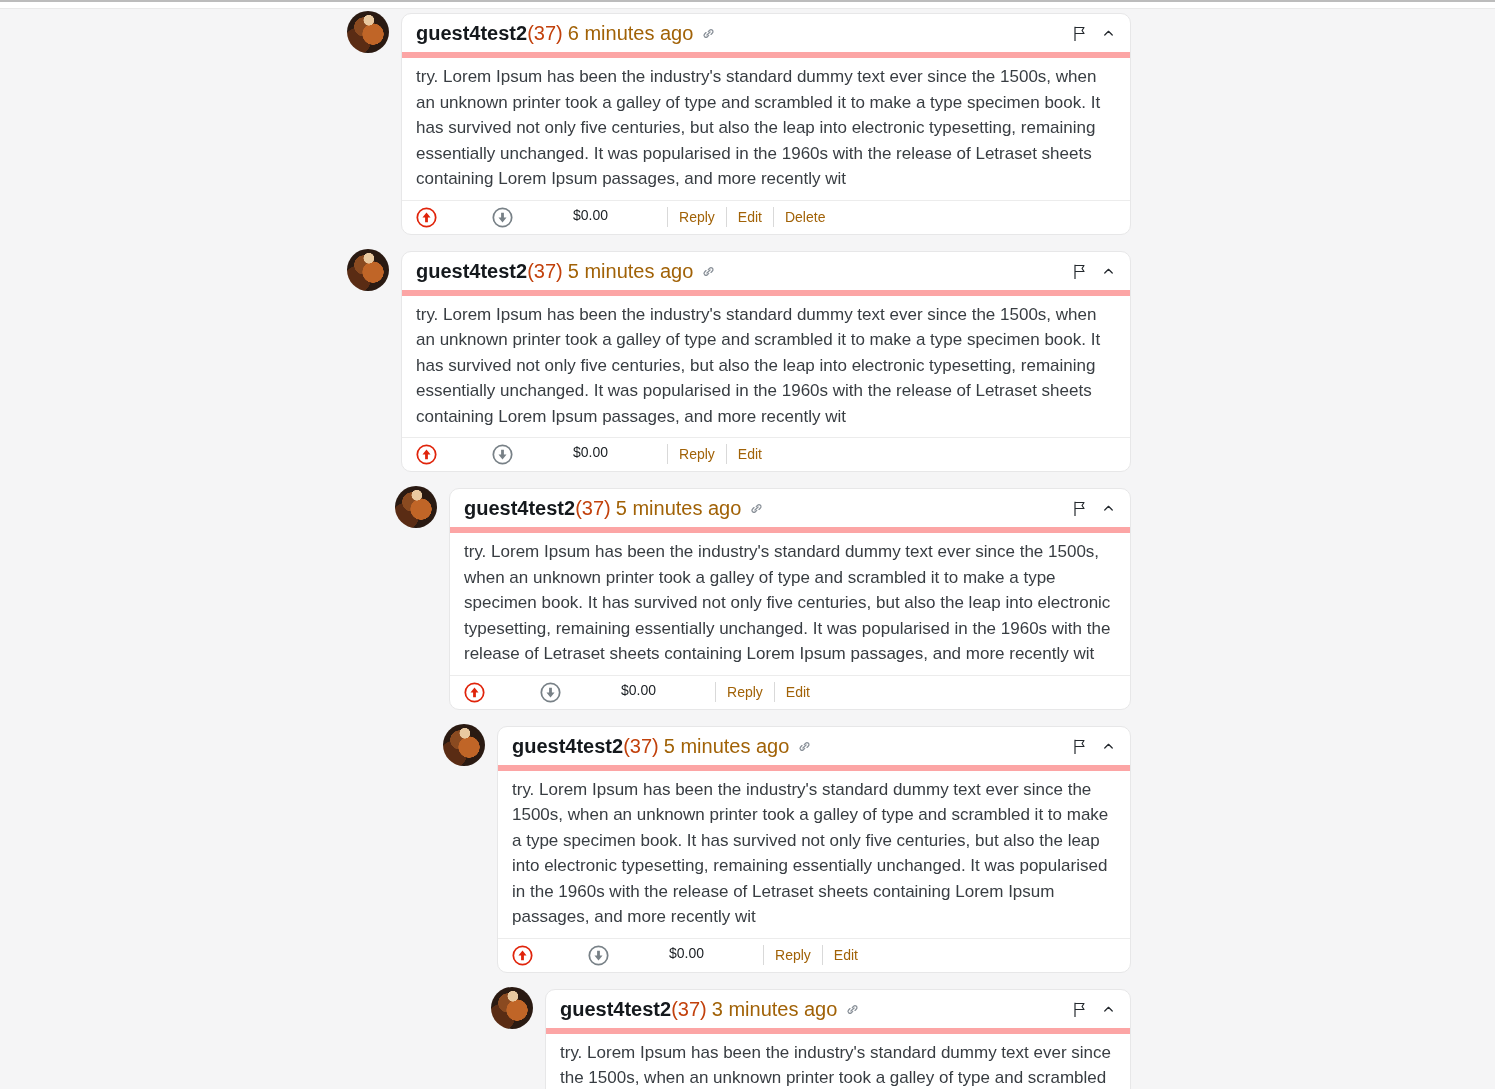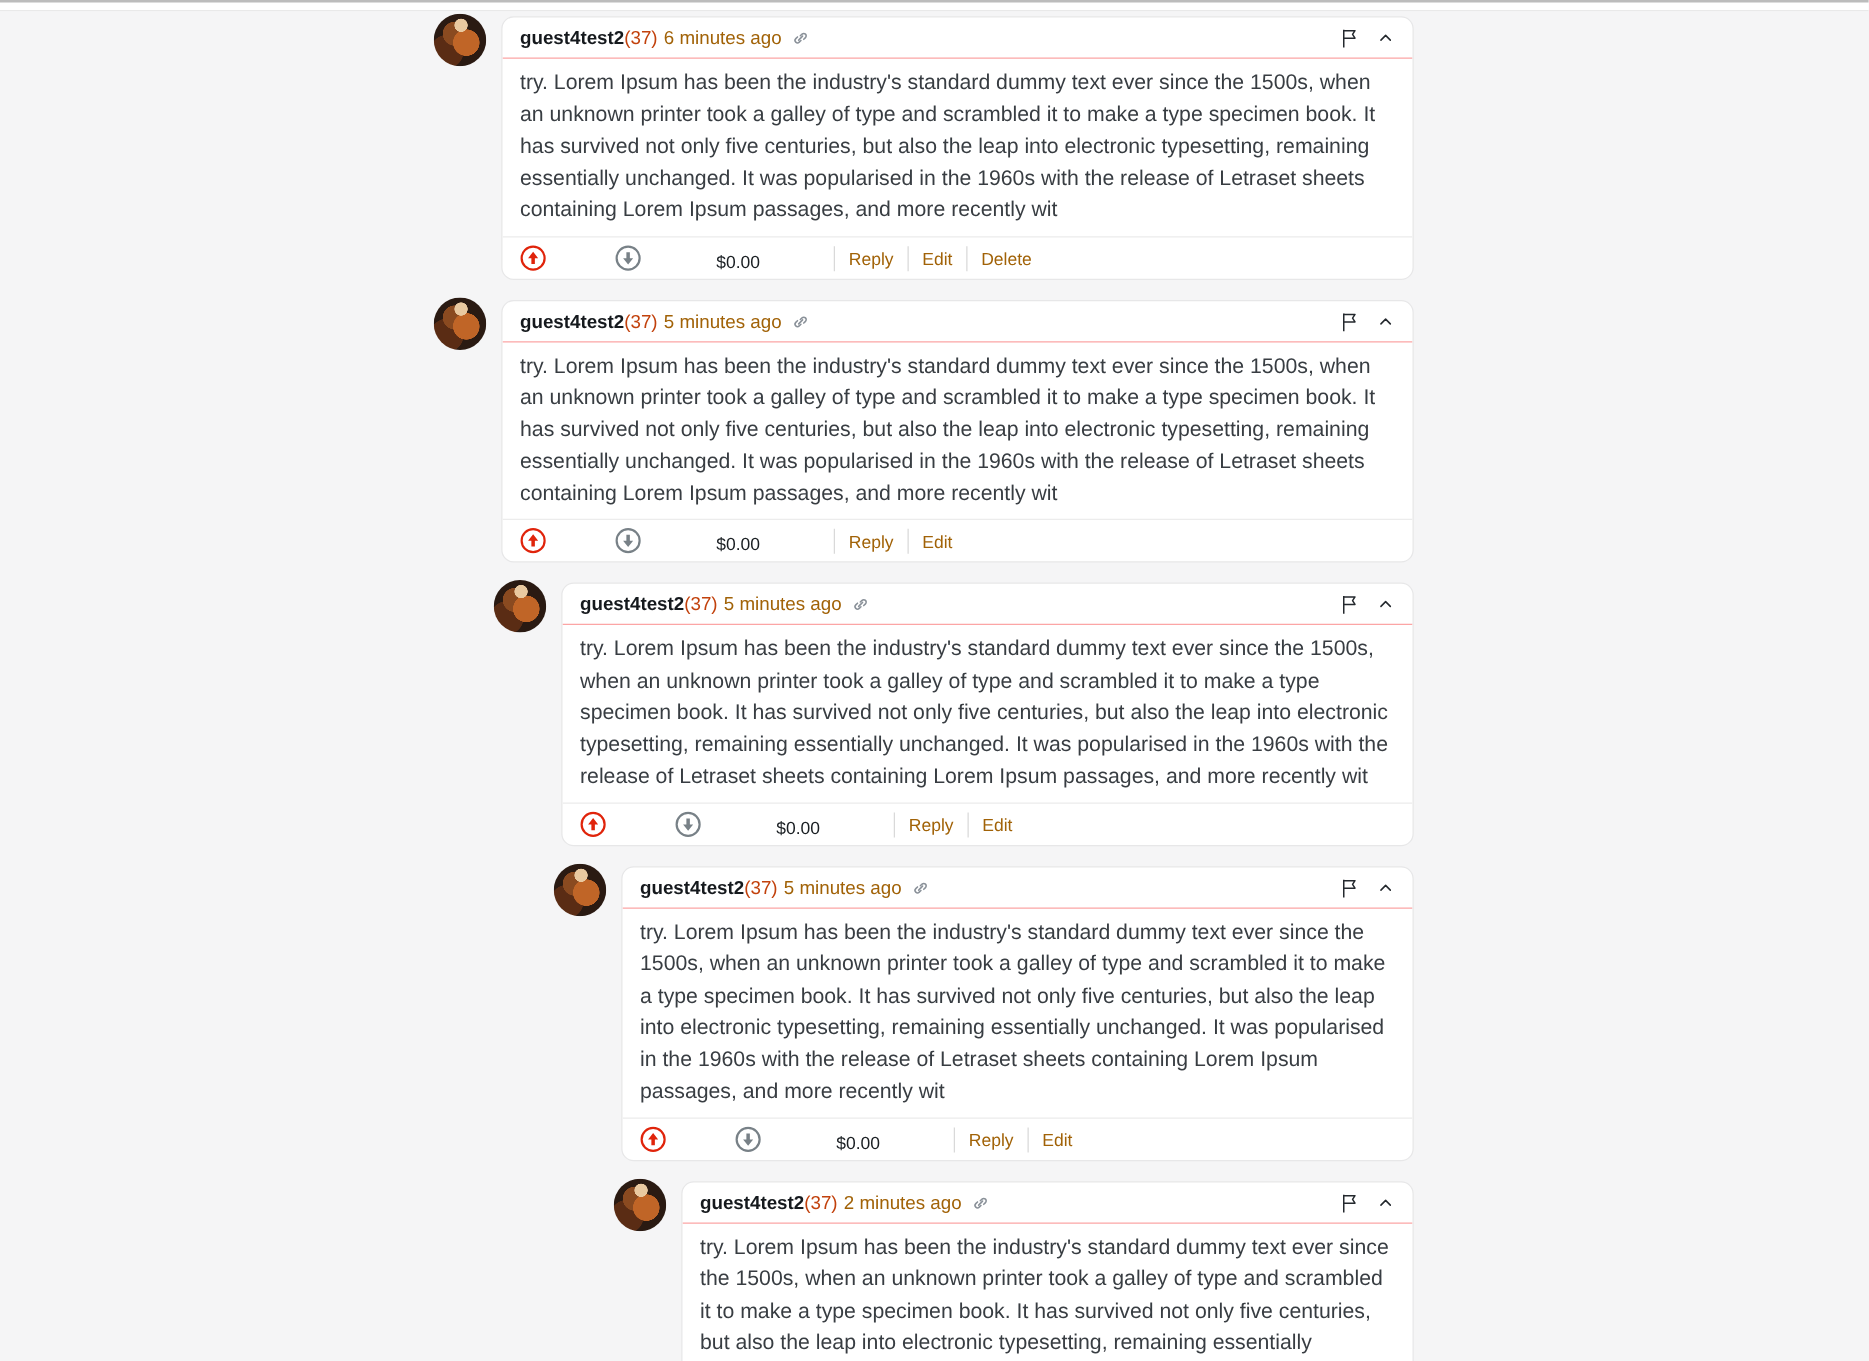--- a/index.html
+++ b/index.html
@@ -40,38 +40,38 @@
   .card {
     flex:1;
     background:#ffffff;
     border:1px solid #e7e7e8;
     border-radius:10px;
     overflow:hidden;
   }
   .card-header {
     display:flex; align-items:center;
     padding:8px 14px 7px 14px;
-    border-bottom:1px solid #fca5a5;
-    font-size:15px;
+    border-bottom:6px solid #fca5a5;
+    font-size:20px;
   }
   .author { font-weight:bold; color:#15191d; }
   .rep { color:#c2410c; }
   .time { color:#a16207; margin-left:5px; }
   .link-icon { margin-left:8px; display:inline-flex; }
   .spacer { flex:1; }
   .flag-btn { display:inline-flex; margin-right:14px; }
   .collapse-btn { display:inline-flex; }
   .card-body {
     padding:6px 14px 8px 14px;
     font-size:17px;
     line-height:25.5px;
     color:#383d42;
   }
   .card-footer {
-    display:flex; align-items:flex-end;
+    display:flex; align-items:flex-start;
     padding:6px 14px;
     border-top:1px solid #ececec;
     font-size:14px;
     color:#24292e;
     gap:48px;
   }
   .vote { display:inline-flex; cursor:pointer; }
   .vote.down { margin-left:7px; }
   .payout { margin-left:12px; color:#1a1f23; }
   .action-sep {
@@ -295,21 +295,21 @@
       </div>
     </div>
   </div>
 
   <div class="row" style="margin-left: 240px;">
     <div class="avatar"></div>
     <div class="card">
       <div class="card-header">
         <span class="author">guest4test2</span>
           <span class="rep">(37)</span>
-        <span class="time">2 minutes ago</span>
+        <span class="time">3 minutes ago</span>
         <span class="link-icon">
           <svg width="15" height="15" viewBox="0 0 24 24" fill="none" stroke="#8a9199" stroke-width="2" stroke-linecap="round">
             <path d="M9.5 14.5l5-5"></path>
             <path d="M8 10.5l-2.2 2.2a3.1 3.1 0 0 0 4.4 4.4L12.4 15"></path>
             <path d="M16 13.5l2.2-2.2a3.1 3.1 0 0 0-4.4-4.4L11.6 9"></path>
           </svg>
         </span>
         <span class="spacer"></span>
         <span class="flag-btn">
           <svg width="15" height="17" viewBox="0 0 20 22" fill="none" stroke="#24292e" stroke-width="1.6" stroke-linejoin="round">

